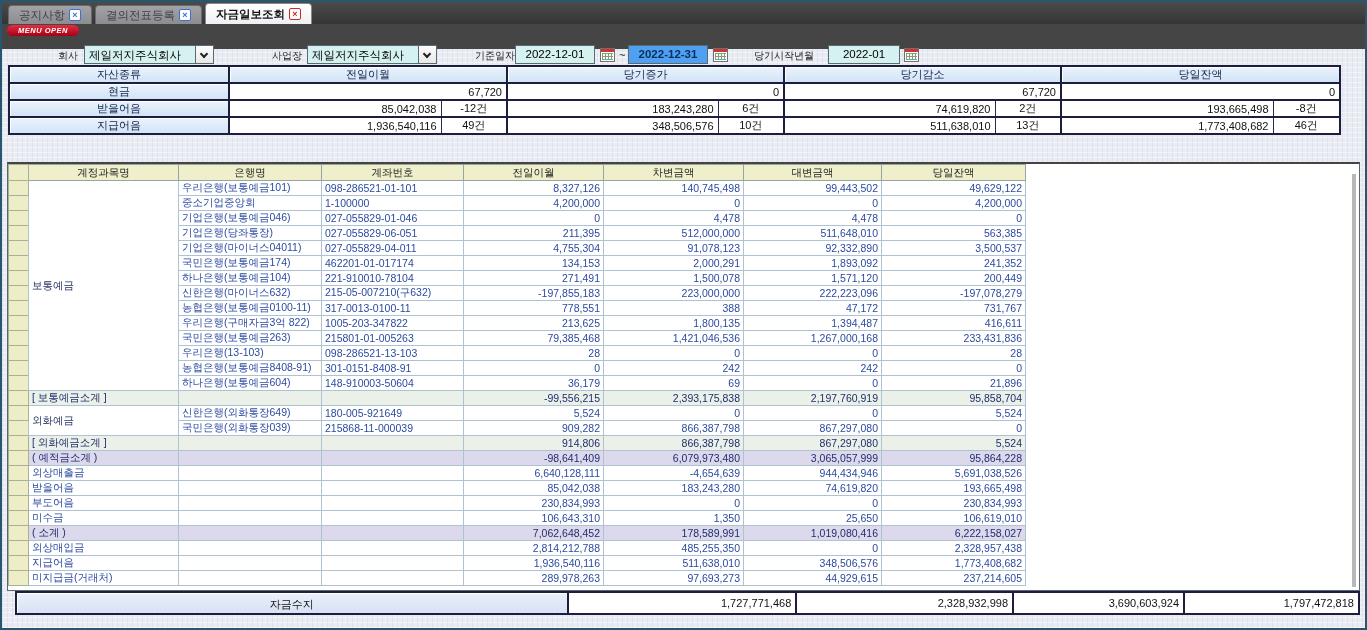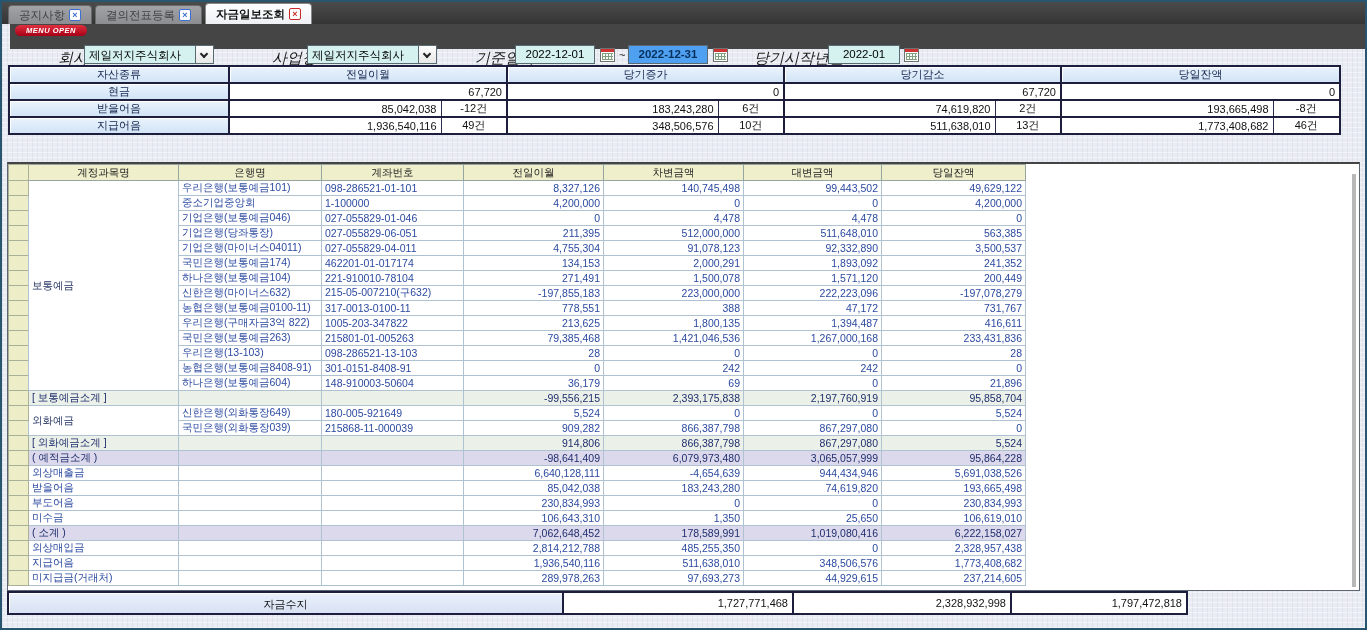--- a/index.html
+++ b/index.html
@@ -15,26 +15,26 @@
   #tabbar { position:absolute; left:0; top:0; right:0; height:22px;
     background:linear-gradient(#4b4b4b,#353535); display:flex; align-items:flex-end; padding-left:6px; }
   .tab { height:19px; display:flex; align-items:center; gap:4px; padding:0 10px;
     border:1px solid #6a6a6a; border-bottom:none; border-radius:4px 4px 0 0;
     background:linear-gradient(#a2a3a7,#8c8d91); color:#3e3e44; font-size:11.5px; margin-right:3px; cursor:pointer; }
   .tab.active { height:21px; background:linear-gradient(#ffffff,#eef0f3); color:#111; font-weight:bold; border-color:#888; }
   .tab-close { width:12px; height:12px; border:1px solid #3B6FD4; background:#fff; color:#3B6FD4;
     font-size:9px; line-height:10px; text-align:center; font-weight:bold; border-radius:2px; }
   .tab.active .tab-close { border-color:#C82828; color:#C82828; }
   
-  #menustrip { position:absolute; left:8px; top:22px; right:0; height:25px; background:#454545; }
+  #menustrip { position:absolute; left:0; top:22px; right:0; height:25px; background:#454545; }
   #menu-open { position:absolute; left:5px; top:1px; width:72px; height:11px; border-radius:6px;
     background:linear-gradient(#E03040,#A80016); color:#fff; font-size:7.5px; font-weight:bold; font-style:italic;
     text-align:center; line-height:11px; letter-spacing:.5px; cursor:pointer; }
   
-  .flabel { position:absolute; font-size:15px; color:#1a1a1a; top:47px;font-style:italic; }
+  .flabel { position:absolute; font-size:10px; color:#1a1a1a; top:47px; }
   .combo { position:absolute; top:43px; height:19px; display:flex; border:1px solid #5a6a72; background:#fff; cursor:pointer; }
   .combo .val { background:#D5F2F1; color:#000; font-size:11.5px; padding:2px 4px 0 4px; flex:1; white-space:nowrap; overflow:hidden; }
   .combo .btn { width:18px; background:linear-gradient(#fdfdfd,#e8e8e8); border-left:1px solid #5a6a72; position:relative; }
   .combo .btn i { position:absolute; left:5px; top:5px; width:6px; height:6px;
     border-right:2px solid #222; border-bottom:2px solid #222; transform:rotate(45deg); }
   .datefield { position:absolute; top:43px; height:19px; border:1px solid #5a6a72; background:#D5F2F1;
     color:#000; font-size:11.5px; text-align:center; line-height:17px; cursor:text; }
   .datefield.selected { background:#4FA0F0; color:#06305E; font-weight:bold; }
   .cal { position:absolute; top:46px; width:15px; height:14px; border:1px solid #707070; background:#fff; cursor:pointer; }
   .cal::before { content:""; position:absolute; left:0; right:0; top:0; height:3px; background:#D03333; }
@@ -66,21 +66,21 @@
   #maingrid .num { color:#2B4AA0; text-align:right; }
   #maingrid tr.sub td { background:#EBF1E8; color:#1F2E6E; }
   #maingrid tr.tot td { background:#DDD9EC; color:#1F2E6E; }
   #maingrid tr.sub td.rowhdr, #maingrid tr.tot td.rowhdr { background:#EDEDC8; }
   #vscroll { position:absolute; right:3px; top:10px; bottom:3px; width:4px; background:#B8B8B8; cursor:pointer; }
   
   #footer { position:absolute; left:5px; top:589px; width:1353px; height:24px; display:flex; }
   #footer .fcell { border:2px solid #1d1d3d; background:#fff; font-size:11px; color:#111;
     text-align:right; padding:4px 4px 0 0; height:24px; }
   #footer .flab { background:linear-gradient(#EAF0FB,#D8E2F4); text-align:center; color:#111;
-    box-shadow:inset 1px 1px 0 #fff; padding:4px 0 0 0; border-right-width:2px; }
+    box-shadow:inset 1px 1px 0 #fff; padding:4px 0 0 0; border-right-width:2px;margin-left:8px; }
   #footer .fcell + .fcell { border-left:none; }
 </style>
 </head>
 <body>
 
 <div id="window">
 
   <div id="tabbar">
       <div class="tab">
         <span>공지사항</span>
@@ -461,15 +461,16 @@
           </tr>
         </tbody>
     </table>
     <div id="vscroll"></div>
   </div>
 
   <div id="footer">
     <div class="fcell flab" style="width:557px">자금수지</div>
     <div class="fcell" style="width:230px">1,727,771,468</div>
     <div class="fcell" style="width:218px">2,328,932,998</div>
+    <div class="fcell" style="width:172px">3,690,603,924</div>
     <div class="fcell" style="width:176px">1,797,472,818</div>
   </div>
 </div>
 
 </body></html>

